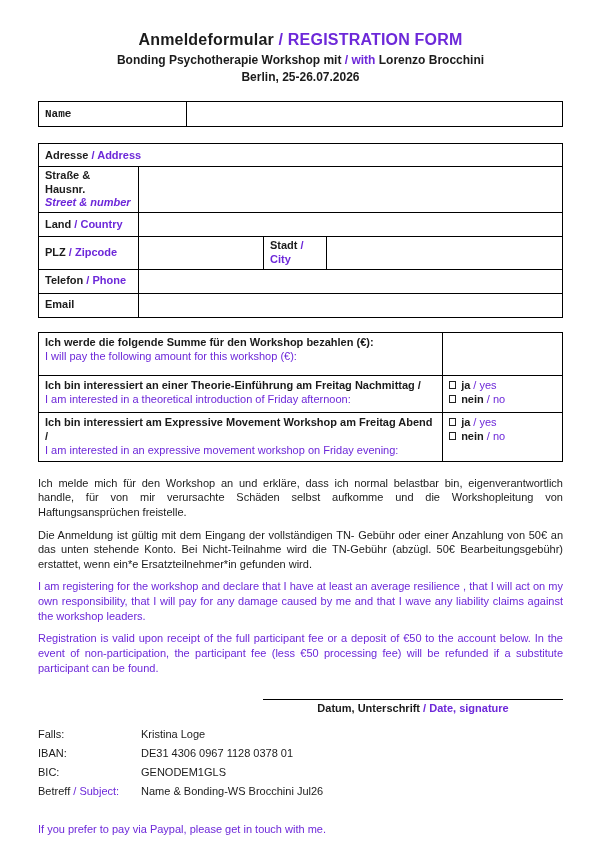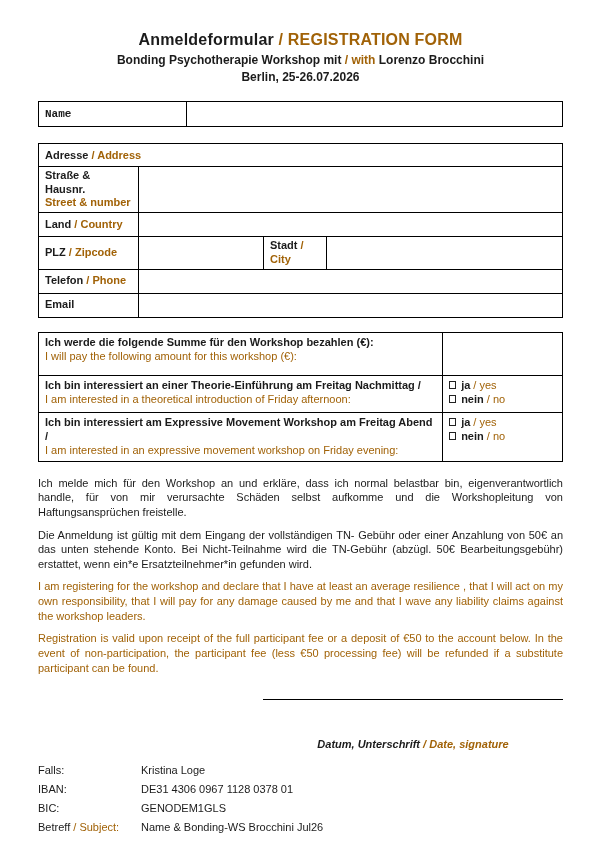--- a/index.html
+++ b/index.html
@@ -4,21 +4,21 @@
 <style>
   * { box-sizing: border-box; margin: 0; padding: 0; }
   html, body { background: #ffffff; }
   body {
     width: 600px; height: 852px; overflow: hidden;
     font-family: "Liberation Sans", sans-serif;
     color: #1b1b1b;
   }
   .page { padding: 30px 37px 0 38px; }
 
-  .teal { color: #a16207; }
+  .teal { color: #6d28d9; }
   .b { font-weight: bold; }
 
   
   .hdr { text-align: center; line-height: 1.3; }
   .hdr .title { font-size: 16px; font-weight: bold; letter-spacing: 0.2px; }
   .hdr .sub { font-size: 12px; font-weight: bold; margin-top: 2px; }
 
   
   table { border-collapse: collapse; width: 100%; font-size: 11px; }
   td { border: 1.5px solid #000; padding: 2px 6px; vertical-align: middle; }
@@ -26,21 +26,21 @@
   .tbl-name td { height: 25px; font-family: Liberation Mono, monospace; }
   .tbl-name .lbl { width: 148px; font-weight: bold; }
 
   .tbl-addr { margin-top: 16px; }
   .tbl-addr .lbl { width: 100px; font-weight: bold; line-height: 1.25; }
   .tbl-addr .c2 { width: 125px; }
   .tbl-addr .c3 { width: 63px; }
   .row-h td { height: 23px; font-weight: bold; }
   .row-street td { height: 37px; }
   .row-std td { height: 24px; }
-  .tbl-addr .en-line { font-weight: bold; }
+  .tbl-addr .en-line { font-weight: bold; font-style: italic; }
 
   .tbl-q { margin-top: 14px; padding-left: 12px; }
   .tbl-q td { vertical-align: top; padding: 2px 6px 3px 6px; line-height: 1.3; }
   .tbl-q .qcell { width: 405px; }
   .tbl-q .acell { width: 120px; }
   .tbl-q .row1 td { height: 43px; }
   .tbl-q .rowq td { height: 37px; }
   .qde { font-weight: bold; }
 
   .cbx {
@@ -49,21 +49,21 @@
   }
   .ans-line { white-space: nowrap; }
 
   
   .paras { margin-top: 14px; font-size: 11px; line-height: 1.33; text-align: justify; }
   .paras p { margin-top: 0; margin-bottom: 8px; }
 
   
   .sig { width: 300px; margin: 24px 0 0 auto; text-align: center; }
   .sig .line { border-top: 1.3px solid #000; height: 3px; }
-  .sig .cap { font-size: 11px; font-style: italic; font-weight: bold; margin-top: 36px; }
+  .sig .cap { font-size: 11px; font-weight: bold; }
 
   
   .bank { margin-top: 10px; font-size: 11px; }
   .bank .brow { display: flex; height: 19px; align-items: center; }
   .bank .blbl { width: 103px; }
   .bank .bval { font-weight: 500; }
 
   
   .paypal { margin-top: 20px; font-size: 11px; line-height: 1.65; }
 </style>

